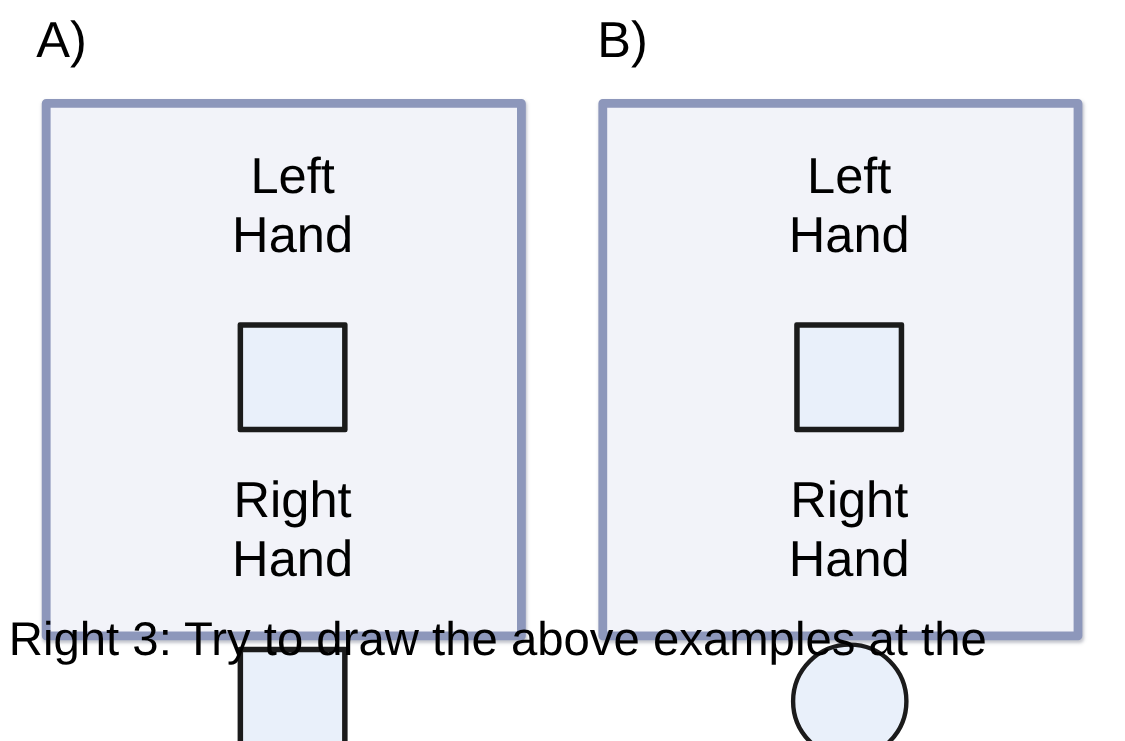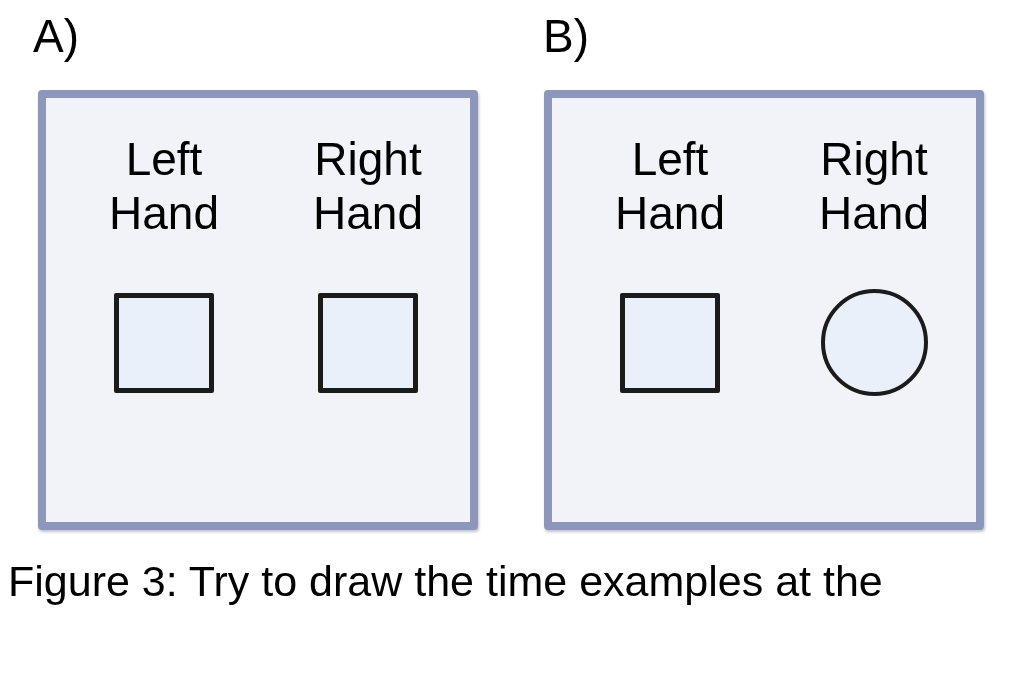--- a/index.html
+++ b/index.html
@@ -23,28 +23,28 @@
     line-height: 52px;
     font-weight: 400;
     color: var(--text, #000000);
   }
   .panel-label.a { left: 33px; }
   .panel-label.b { left: 543px; }
   .panel {
     position: absolute;
     top: 90px;
     width: 440px;
-    height: 440px;
+    height: 492px;
     box-sizing: border-box;
     border: 8px solid var(--panel-border, #8d97bb);
     background: var(--panel-fill, #f2f3f9);
     border-radius: 4px;
     box-shadow: 1px 2px 3px rgba(80, 85, 110, 0.35);
     display: flex;
-    flex-direction: row;
+    flex-direction: column;
     padding-left: 16px;
   }
   .panel.a { left: 38px; }
   .panel.b { left: 544px; }
   .col {
     flex: 1 1 50%;
     display: flex;
     flex-direction: column;
     align-items: center;
     padding-top: 34px;
@@ -119,16 +119,16 @@
     <div class="col">
       <div class="hand-label">
         <span>Right</span>
         <span>Hand</span>
       </div>
       <div class="shape" data-shape="circle"></div>
     </div>
   </div>
 
   <div class="caption">
-    <div>Figure 3: Try to draw the time examples at the</div>
+    <div>Right 3: Try to draw the above examples at the</div>
   </div>
 
 </div>
 
 </body></html>

